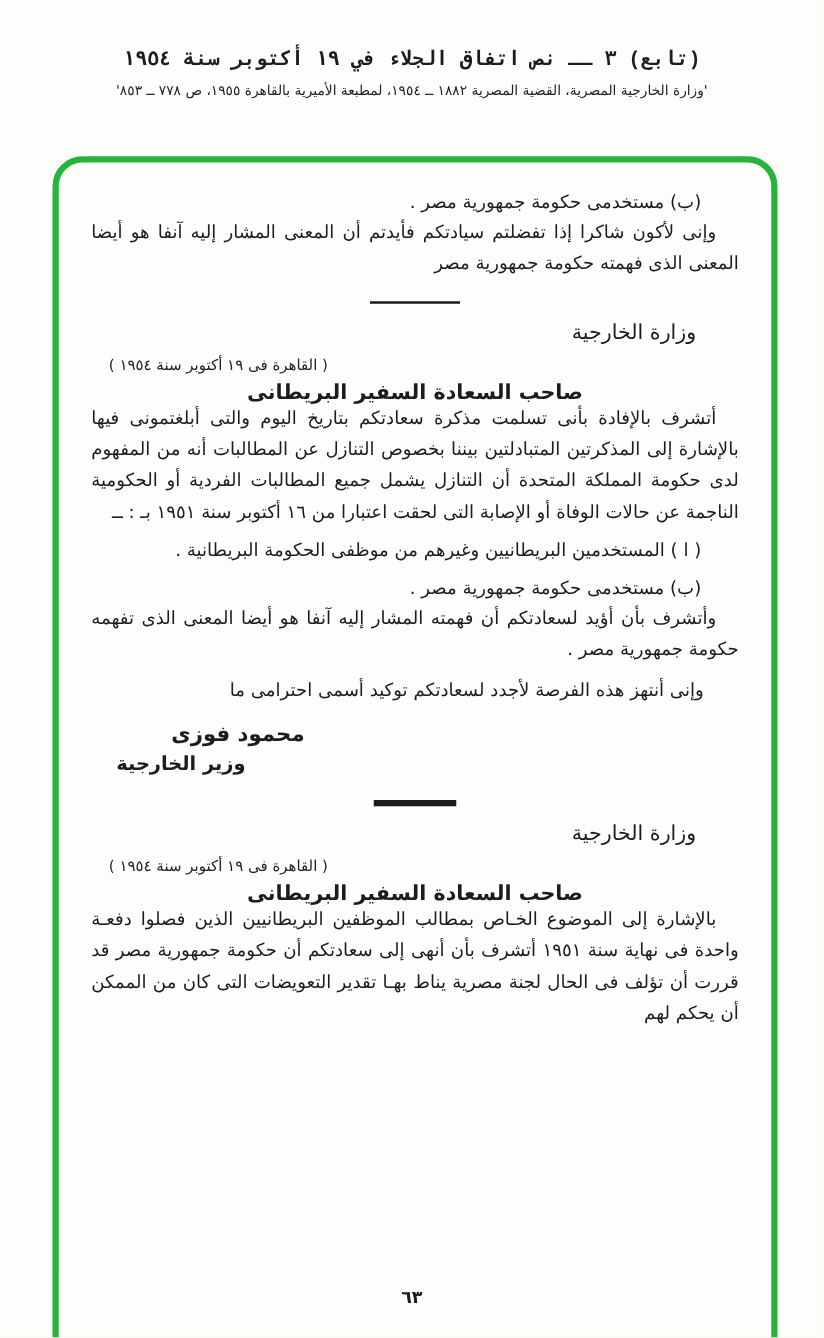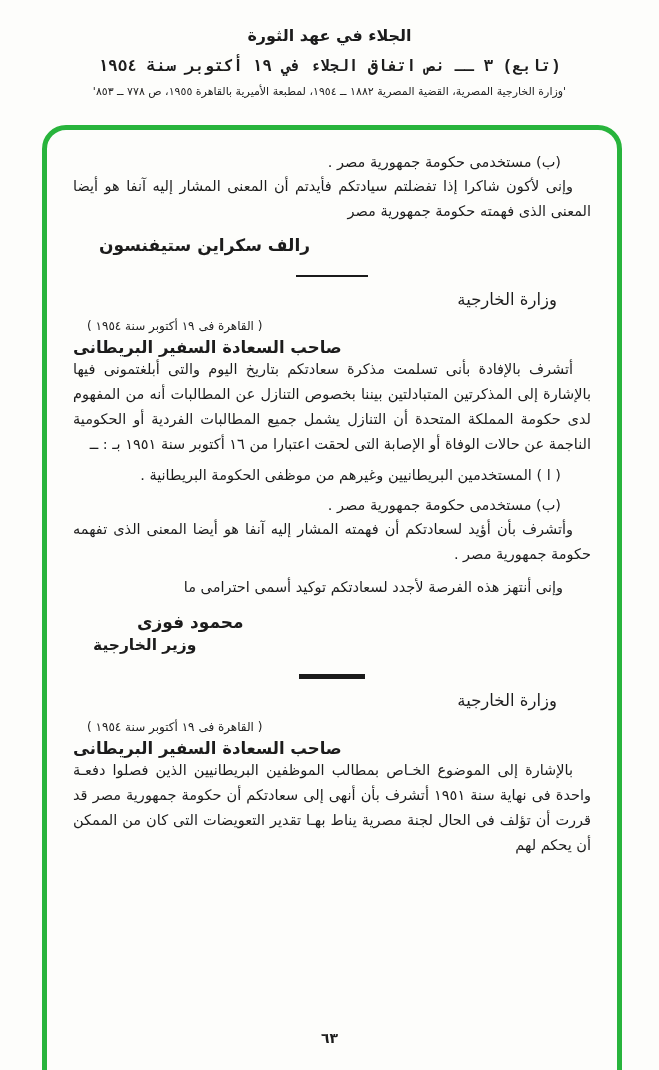--- a/index.html
+++ b/index.html
@@ -55,47 +55,45 @@
   }
   .signature.inner   { padding-left: 64px; margin-top: 12px; }
   .signature-title   { text-align: left; padding-left: 20px; font-size: 15.5px; font-weight: bold; margin-top: 1px; }
 
   .divider { background: #1b1b1b; margin-left: auto; margin-right: auto; }
   .divider.thin  { width: 72px; height: 2px; margin-top: 17px; margin-bottom: 13px; }
   .divider.thick { width: 66px; height: 5px; margin-top: 20px; margin-bottom: 12px; }
 
   .ministry   { text-align: right; margin-right: 34px; font-size: 16.5px; margin-top: 2px; }
   .date-line  { text-align: left; padding-left: 14px; font-size: 12px; margin-top: 10px; color: #222; }
-  .salutation { text-align: left; font-size: 16.5px; font-weight: bold; margin-top: 5px; }
+  .salutation { text-align: center; font-size: 16.5px; font-weight: bold; margin-top: 5px; }
 
   
   .page-number {
     position: absolute;
     left: 0; right: 0; top: 1030px;
     text-align: center;
     font-size: 14px; font-weight: bold;
     direction: rtl;
   }
 </style>
 </head>
 <body>
 
 <div class="page">
 
   <header class="page-header">
-    <div class="h-title">الجلاء في عهد الثورة</div>
     <div class="h-subtitle">(تابع) ٣ ــ نص اتفاق الجلاء في ١٩ أكتوبر سنة ١٩٥٤</div>
     <div class="h-source">'وزارة الخارجية المصرية، القضية المصرية ١٨٨٢ ــ ١٩٥٤، لمطبعة الأميرية بالقاهرة ١٩٥٥، ص ٧٧٨ ــ ٨٥٣'</div>
   </header>
 
   <div class="green-box" style="border-color: rgb(40, 180, 60);">
 
     <div class="list-item body-text">(ب) مستخدمى حكومة جمهورية مصر .</div>
     <p class="para body-text">وإنى لأكون شاكرا إذا تفضلتم سيادتكم فأيدتم أن المعنى المشار إليه آنفا هو أيضا المعنى الذى فهمته حكومة جمهورية مصر</p>
-    <div class="signature">رالف سكراين ستيفنسون</div>
 
     <div class="divider thin"></div>
 
     <div class="ministry">وزارة الخارجية</div>
     <div class="date-line">( القاهرة فى ١٩ أكتوبر سنة ١٩٥٤ )</div>
     <div class="salutation">صاحب السعادة السفير البريطانى</div>
     <p class="para body-text">أتشرف بالإفادة بأنى تسلمت مذكرة سعادتكم بتاريخ اليوم والتى أبلغتمونى فيها بالإشارة إلى المذكرتين المتبادلتين بيننا بخصوص التنازل عن المطالبات أنه من المفهوم لدى حكومة المملكة المتحدة أن التنازل يشمل جميع المطالبات الفردية أو الحكومية الناجمة عن حالات الوفاة أو الإصابة التى لحقت اعتبارا من ١٦ أكتوبر سنة ١٩٥١ بـ : ــ</p>
     <div class="list-item body-text">( ا ) المستخدمين البريطانيين وغيرهم من موظفى الحكومة البريطانية .</div>
     <div class="list-item body-text">(ب) مستخدمى حكومة جمهورية مصر .</div>
     <p class="para body-text">وأتشرف بأن أؤيد لسعادتكم أن فهمته المشار إليه آنفا هو أيضا المعنى الذى تفهمه حكومة جمهورية مصر .</p>

